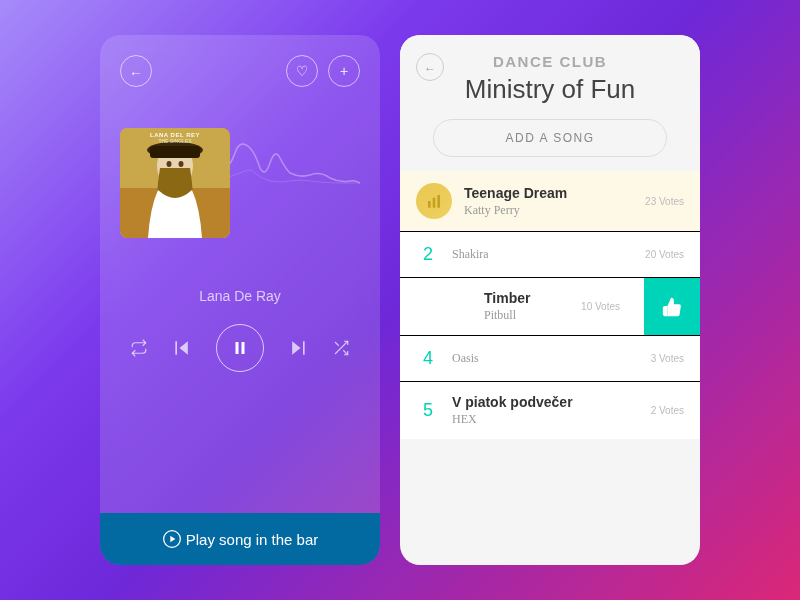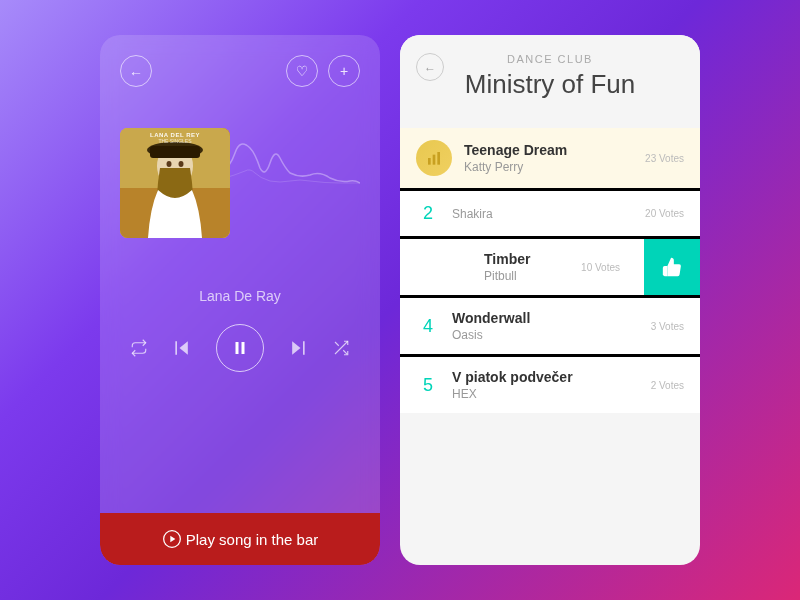--- a/index.html
+++ b/index.html
@@ -175,21 +175,21 @@
       justify-content: center;
       color: white;
       font-size: 16px;
       cursor: pointer;
     }
 
     
     .play-bar-btn {
       width: 100%;
       height: 52px;
-      background: #b91c1c;
+      background: #0369a1;
       border-radius: 12px;
       display: flex;
       align-items: center;
       justify-content: center;
       color: white;
       font-size: 15px;
       font-weight: 500;
       cursor: pointer;
       margin-top: auto;
       gap: 4px;
@@ -229,25 +229,26 @@
       border: 1.5px solid #ccc;
       display: flex;
       align-items: center;
       justify-content: center;
       color: #999;
       cursor: pointer;
       font-size: 12px;
     }
 
     .club-label {
-      font-size: 11px;
+      font-size: 15px;
       color: #aaa;
       letter-spacing: 1.5px;
       text-transform: uppercase;
       margin-bottom: 4px;
+      font-weight: bold;
     }
 
     .club-name {
       font-size: 26px;
       font-weight: 300;
       color: #444;
       margin-bottom: 14px;
     }
 
     .add-song-btn {
@@ -269,21 +270,21 @@
     
     .song-list {
       flex: 1;
       overflow-y: auto;
     }
 
     .song-item {
       display: flex;
       align-items: center;
       padding: 12px 16px;
-      border-bottom: 3px solid #000000;
+      border-bottom: 1px solid #000000;
       background: white;
       position: relative;
     }
 
     .song-item.active {
       background: #fef9e7;
     }
 
     .song-rank {
       font-size: 18px;
@@ -315,20 +316,21 @@
     .song-name {
       font-size: 14px;
       font-weight: 600;
       color: #333;
       margin-bottom: 2px;
     }
 
     .song-artist-name {
       font-size: 12px;
       color: #999;
+      font-family: Liberation Serif, serif;
     }
 
     .song-votes {
       font-size: 10px;
       color: #bbb;
       text-align: right;
       flex-shrink: 0;
     }
 
     
@@ -445,20 +447,21 @@
     </svg>
     <span>Play song in the bar</span>
   </div>
 </div>
 
 <div class="right-panel">
   <div class="right-header">
     <div class="back-btn-right">←</div>
     <div class="club-label">DANCE CLUB</div>
     <div class="club-name">Ministry of Fun</div>
+    <button class="add-song-btn">ADD A SONG</button>
   </div>
 
   <div class="song-list">
 
     <div class="song-item active">
       <div class="song-rank-icon">
         <svg width="16" height="16" viewBox="0 0 24 24" fill="#c8a020">
           <rect x="3" y="12" width="4" height="10"></rect>
           <rect x="10" y="7" width="4" height="15"></rect>
           <rect x="17" y="3" width="4" height="19"></rect>
@@ -490,21 +493,20 @@
         <svg width="22" height="22" viewBox="0 0 24 24" fill="white">
           <path d="M14 9V5a3 3 0 00-3-3l-4 9v11h11.28a2 2 0 002-1.7l1.38-9a2 2 0 00-2-2.3H14z"></path>
           <path d="M7 22H4a2 2 0 01-2-2v-7a2 2 0 012-2h3"></path>
         </svg>
       </div>
     </div>
 
     <div class="song-item">
       <div class="song-rank">4</div>
       <div class="song-info">
-        <div class="song-name">Wonderwall</div>
         <div class="song-artist-name">Oasis</div>
       </div>
       <div class="song-votes">3 Votes</div>
     </div>
 
     <div class="song-item" style="border-bottom:none;">
       <div class="song-rank">5</div>
       <div class="song-info">
         <div class="song-name">V piatok podvečer</div>
         <div class="song-artist-name">HEX</div>

